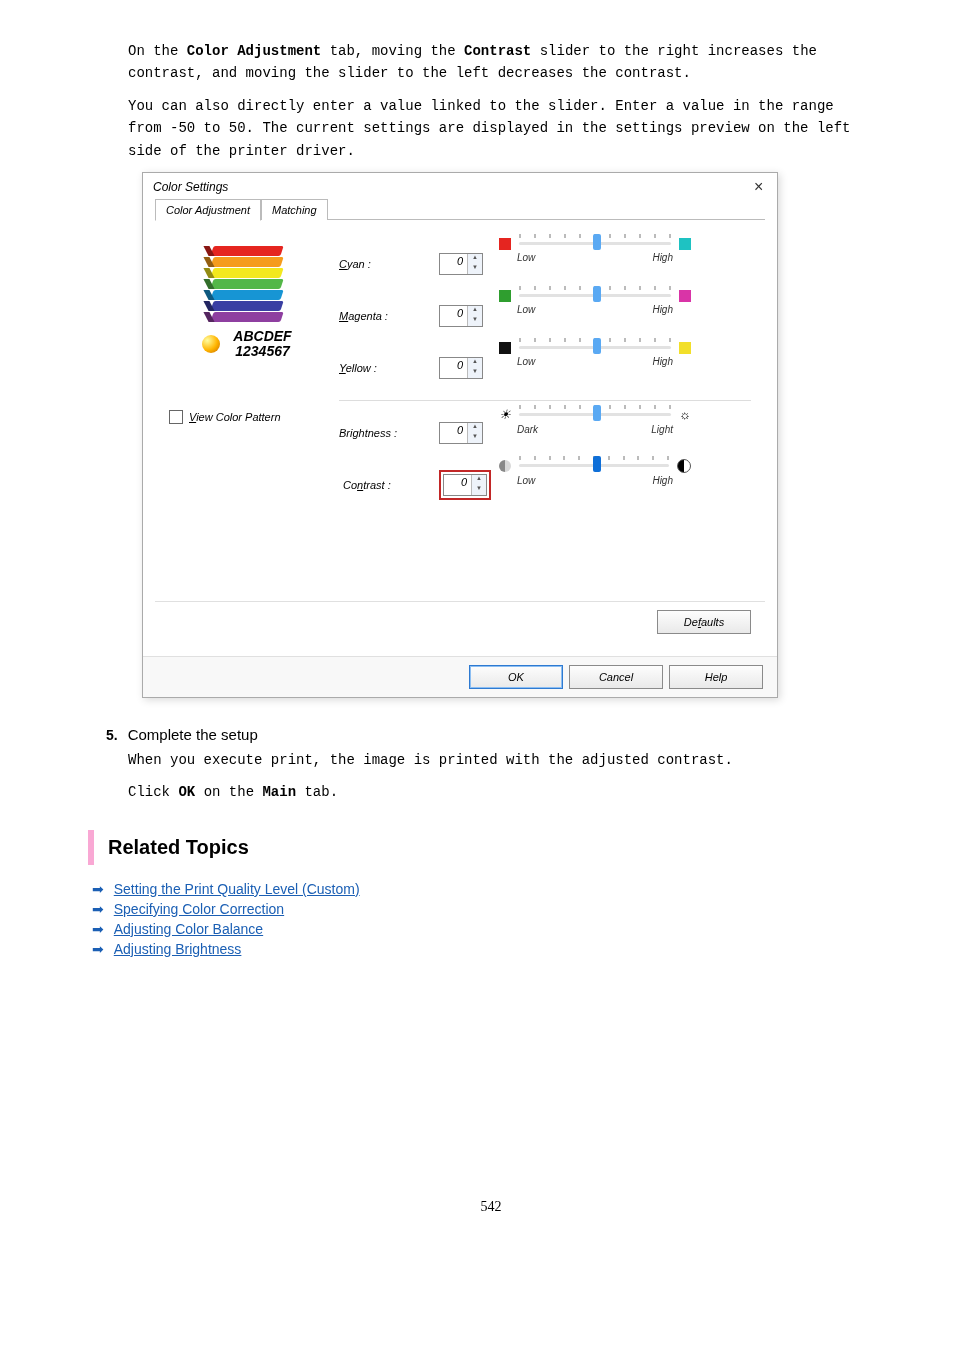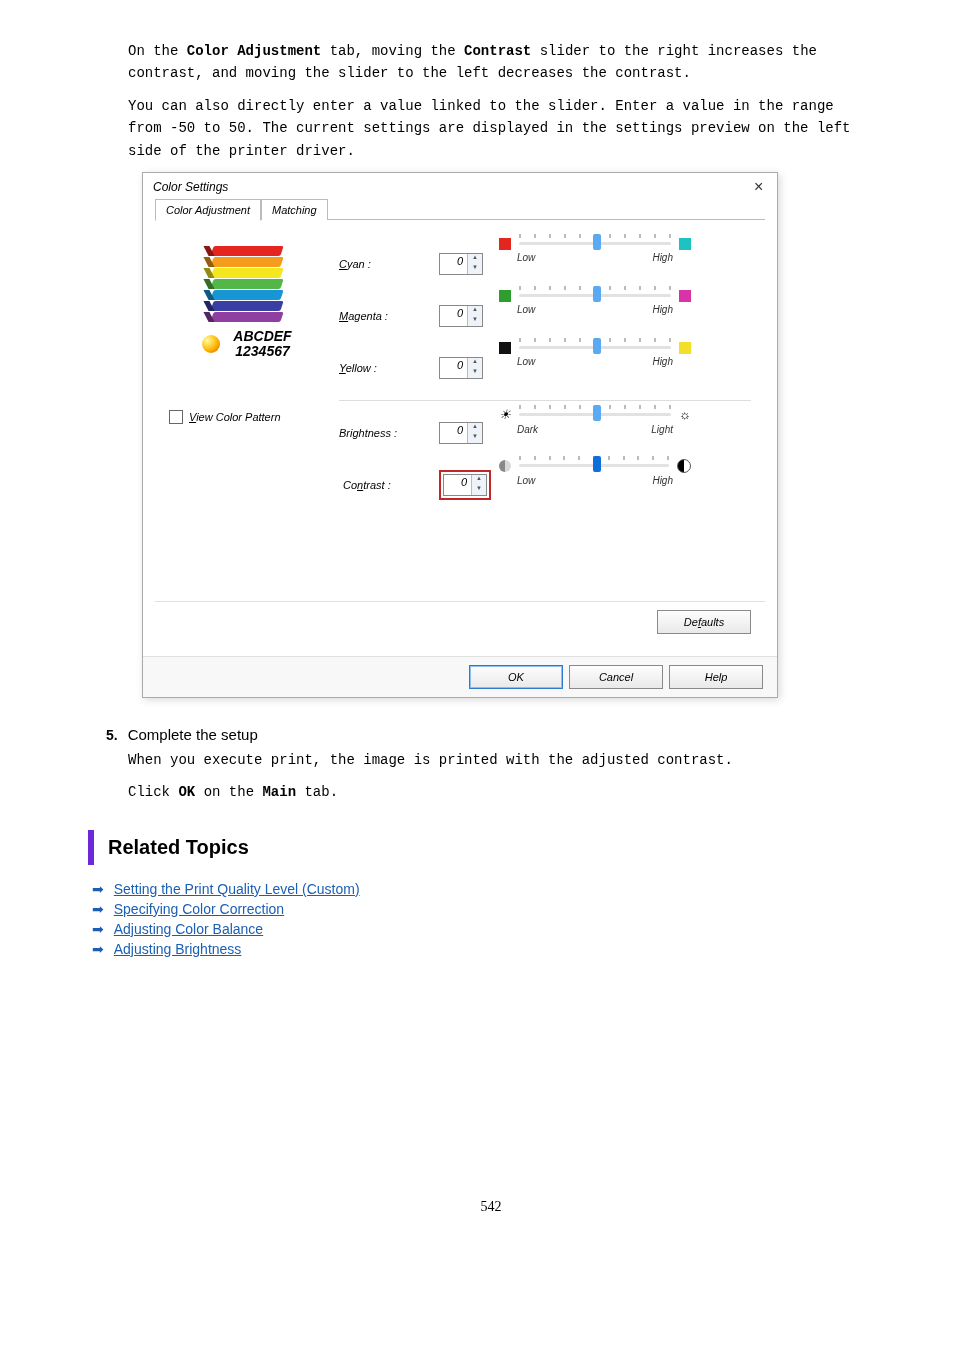--- a/index.html
+++ b/index.html
@@ -156,21 +156,21 @@
     margin-left:6px;
   }
   .btn.hl { border:1px solid #2e7ad1; box-shadow: 0 0 0 1px #8cbef2 inset; }
 
   
   .step-row { display:flex; align-items:baseline; gap:10px; margin: 0 0 6px -22px; }
   .step-num { font-weight:bold; font-size:14px; }
   .step-text { font-size:15px; }
 
   .related-h {
-    border-left: 6px solid #6d28d9;
+    border-left: 6px solid #f9a8d4;
     padding: 6px 0 6px 14px;
     font-size: 20px;
     font-weight:bold;
     margin: 26px 0 14px -40px;
   }
   ul.links { list-style:none; padding:0; margin: 0 0 0 -36px; }
   ul.links li { padding: 2px 0; display:flex; align-items:center; }
   .arrow { color:#1b5fb4; font-size:14px; margin-right:10px; }
   a.link { color:#1b5fb4; text-decoration:underline; font-size:14px; }
   .pgnum { text-align:center; font-family:"Times New Roman", serif; font-size:14px; margin-top:240px; }

